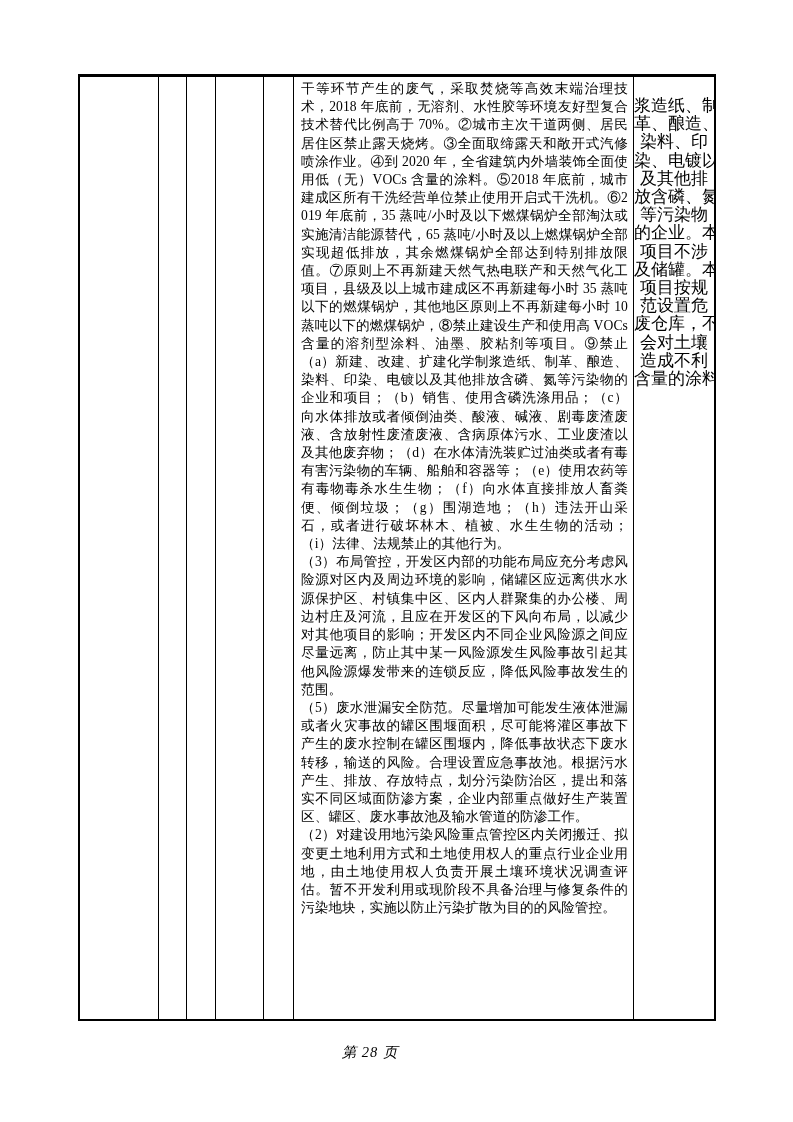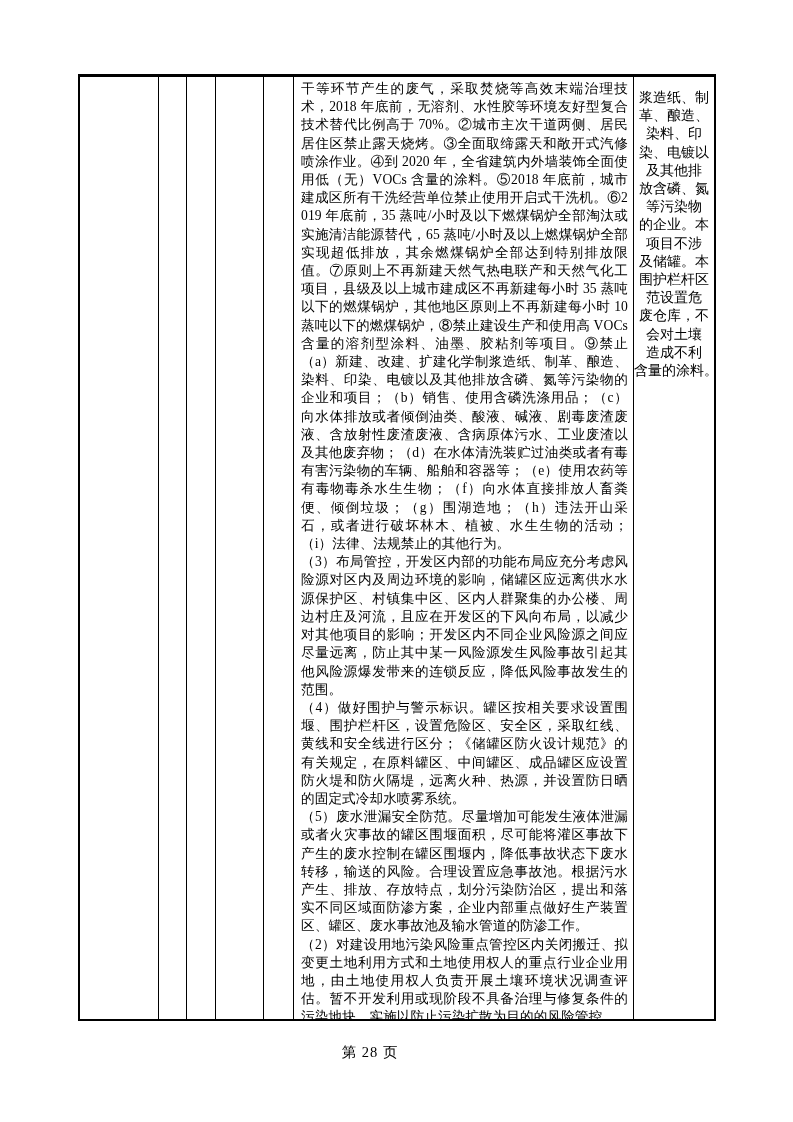--- a/index.html
+++ b/index.html
@@ -43,74 +43,74 @@
   .col-f {
     width: 340px;
     padding: 3px 5px 0 7px;
     font-size: 13.6px;
     line-height: 18.2px;
     letter-spacing: 0.1px;
   }
   .col-g {
     flex: 1 1 auto;
     border-right: none;
-    padding-top: 12px;
-    font-size: 14px;
+    padding-top: 20px;
+    font-size: 17px;
     line-height: 18.2px;
   }
   .para {
     text-align: justify;
     text-justify: inter-ideograph;
     word-break: break-all;
     margin: 0;
   }
   .rline {
     text-align: center;
     white-space: nowrap;
   }
   .footer {
     position: absolute;
     left: 0;
     top: 1043px;
     width: 100%;
     text-align: center;
     font-size: 14.5px;
     letter-spacing: 1px;
+    font-style: italic;
   }
 </style>
 </head>
 <body>
 
 <div class="page">
 
   <div class="doc-table">
     <div class="col col-a"></div>
     <div class="col col-b"></div>
     <div class="col col-c"></div>
     <div class="col col-d"></div>
     <div class="col col-e"></div>
     <div class="col col-f">
         <div class="para">干等环节产生的废气，采取焚烧等高效末端治理技术，2018 年底前，无溶剂、水性胶等环境友好型复合技术替代比例高于 70%。②城市主次干道两侧、居民居住区禁止露天烧烤。③全面取缔露天和敞开式汽修喷涂作业。④到 2020 年，全省建筑内外墙装饰全面使用低（无）VOCs 含量的涂料。⑤2018 年底前，城市建成区所有干洗经营单位禁止使用开启式干洗机。⑥2019 年底前，35 蒸吨/小时及以下燃煤锅炉全部淘汰或实施清洁能源替代，65 蒸吨/小时及以上燃煤锅炉全部实现超低排放，其余燃煤锅炉全部达到特别排放限值。⑦原则上不再新建天然气热电联产和天然气化工项目，县级及以上城市建成区不再新建每小时 35 蒸吨以下的燃煤锅炉，其他地区原则上不再新建每小时 10 蒸吨以下的燃煤锅炉，⑧禁止建设生产和使用高 VOCs 含量的溶剂型涂料、油墨、胶粘剂等项目。⑨禁止（a）新建、改建、扩建化学制浆造纸、制革、酿造、染料、印染、电镀以及其他排放含磷、氮等污染物的企业和项目；（b）销售、使用含磷洗涤用品；（c）向水体排放或者倾倒油类、酸液、碱液、剧毒废渣废液、含放射性废渣废液、含病原体污水、工业废渣以及其他废弃物；（d）在水体清洗装贮过油类或者有毒有害污染物的车辆、船舶和容器等；（e）使用农药等有毒物毒杀水生生物；（f）向水体直接排放人畜粪便、倾倒垃圾；（g）围湖造地；（h）违法开山采石，或者进行破坏林木、植被、水生生物的活动；（i）法律、法规禁止的其他行为。</div>
         <div class="para">（3）布局管控，开发区内部的功能布局应充分考虑风险源对区内及周边环境的影响，储罐区应远离供水水源保护区、村镇集中区、区内人群聚集的办公楼、周边村庄及河流，且应在开发区的下风向布局，以减少对其他项目的影响；开发区内不同企业风险源之间应尽量远离，防止其中某一风险源发生风险事故引起其他风险源爆发带来的连锁反应，降低风险事故发生的范围。</div>
-        <div class="para">（4）做好围护与警示标识。罐区按相关要求设置围堰、围护栏杆区，设置危险区、安全区，采取红线、黄线和安全线进行区分；《储罐区防火设计规范》的有关规定，在原料罐区、中间罐区、成品罐区应设置防火堤和防火隔堤，远离火种、热源，并设置防日晒的固定式冷却水喷雾系统。</div>
         <div class="para">（5）废水泄漏安全防范。尽量增加可能发生液体泄漏或者火灾事故的罐区围堰面积，尽可能将灌区事故下产生的废水控制在罐区围堰内，降低事故状态下废水转移，输送的风险。合理设置应急事故池。根据污水产生、排放、存放特点，划分污染防治区，提出和落实不同区域面防渗方案，企业内部重点做好生产装置区、罐区、废水事故池及输水管道的防渗工作。</div>
         <div class="para">（2）对建设用地污染风险重点管控区内关闭搬迁、拟变更土地利用方式和土地使用权人的重点行业企业用地，由土地使用权人负责开展土壤环境状况调查评估。暂不开发利用或现阶段不具备治理与修复条件的污染地块，实施以防止污染扩散为目的的风险管控。</div>
       </div>
     <div class="col col-g">
         <div class="rline">浆造纸、制</div>
         <div class="rline">革、酿造、</div>
         <div class="rline">染料、印</div>
         <div class="rline">染、电镀以</div>
         <div class="rline">及其他排</div>
         <div class="rline">放含磷、氮</div>
         <div class="rline">等污染物</div>
         <div class="rline">的企业。本</div>
         <div class="rline">项目不涉</div>
         <div class="rline">及储罐。本</div>
-        <div class="rline">围护栏杆区</div>
+        <div class="rline">项目按规</div>
         <div class="rline">范设置危</div>
         <div class="rline">废仓库，不</div>
         <div class="rline">会对土壤</div>
         <div class="rline">造成不利</div>
         <div class="rline">含量的涂料。</div>
       </div>
   </div>
 
   <div class="footer">
     <span>第 28 页</span>

